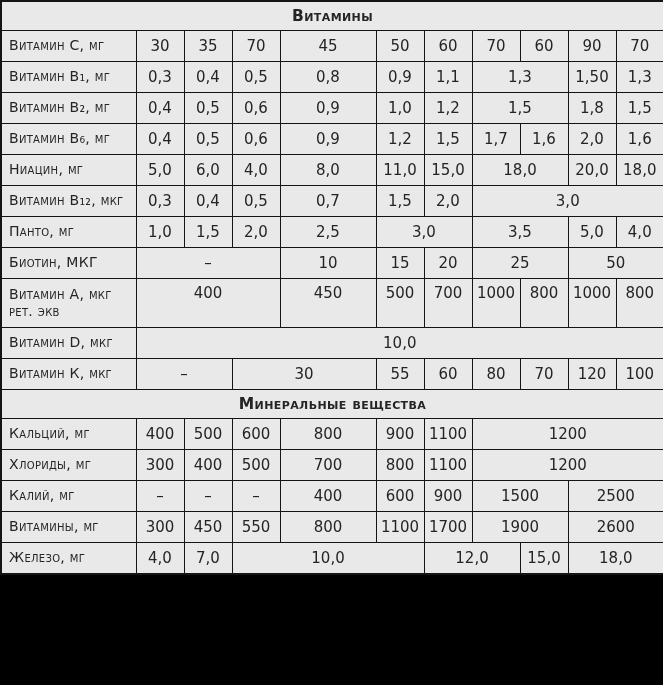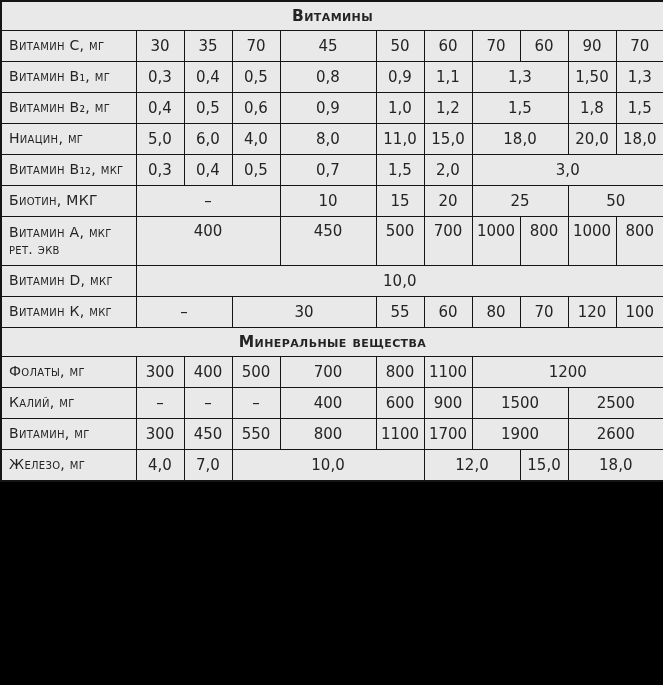--- a/index.html
+++ b/index.html
@@ -106,20 +106,33 @@
           <td class="label-cell">Витамин В₂, мг</td>
           <td class="value-cell">0,4</td>
           <td class="value-cell">0,5</td>
           <td class="value-cell">0,6</td>
           <td class="value-cell">0,9</td>
           <td class="value-cell">1,0</td>
           <td class="value-cell">1,2</td>
           <td class="value-cell" colspan="2">1,5</td>
           <td class="value-cell">1,8</td>
           <td class="value-cell">1,5</td>
+        </tr>
+        <tr>
+          <td class="label-cell">Витамин В₆, мг</td>
+          <td class="value-cell">0,4</td>
+          <td class="value-cell">0,5</td>
+          <td class="value-cell">0,6</td>
+          <td class="value-cell">0,9</td>
+          <td class="value-cell">1,2</td>
+          <td class="value-cell">1,5</td>
+          <td class="value-cell">1,7</td>
+          <td class="value-cell">1,6</td>
+          <td class="value-cell">2,0</td>
+          <td class="value-cell">1,6</td>
         </tr>
         <tr>
           <td class="label-cell">Ниацин, мг</td>
           <td class="value-cell">5,0</td>
           <td class="value-cell">6,0</td>
           <td class="value-cell">4,0</td>
           <td class="value-cell">8,0</td>
           <td class="value-cell">11,0</td>
           <td class="value-cell">15,0</td>
           <td class="value-cell" colspan="2">18,0</td>
@@ -130,20 +143,31 @@
           <td class="label-cell">Витамин В₁₂, мкг</td>
           <td class="value-cell">0,3</td>
           <td class="value-cell">0,4</td>
           <td class="value-cell">0,5</td>
           <td class="value-cell">0,7</td>
           <td class="value-cell">1,5</td>
           <td class="value-cell">2,0</td>
           <td class="value-cell" colspan="4">3,0</td>
         </tr>
         <tr>
+          <td class="label-cell">Панто, мг</td>
+          <td class="value-cell">1,0</td>
+          <td class="value-cell">1,5</td>
+          <td class="value-cell">2,0</td>
+          <td class="value-cell">2,5</td>
+          <td class="value-cell" colspan="2">3,0</td>
+          <td class="value-cell" colspan="2">3,5</td>
+          <td class="value-cell">5,0</td>
+          <td class="value-cell">4,0</td>
+        </tr>
+        <tr>
           <td class="label-cell">Биотин, МКГ</td>
           <td class="value-cell" colspan="3">–</td>
           <td class="value-cell">10</td>
           <td class="value-cell">15</td>
           <td class="value-cell">20</td>
           <td class="value-cell" colspan="2">25</td>
           <td class="value-cell" colspan="2">50</td>
         </tr>
         <tr class="tall">
           <td class="label-cell">Витамин А, мкг<br>рет. экв</td>
@@ -168,42 +192,52 @@
           <td class="value-cell">60</td>
           <td class="value-cell">80</td>
           <td class="value-cell">70</td>
           <td class="value-cell">120</td>
           <td class="value-cell">100</td>
         </tr>
         <tr>
           <td colspan="11" class="section-header">Минеральные вещества</td>
         </tr>
         <tr>
-          <td class="label-cell">Фолаты, мг</td>
+          <td class="label-cell">Кальций, мг</td>
+          <td class="value-cell">400</td>
+          <td class="value-cell">500</td>
+          <td class="value-cell">600</td>
+          <td class="value-cell">800</td>
+          <td class="value-cell">900</td>
+          <td class="value-cell">1100</td>
+          <td class="value-cell" colspan="4">1200</td>
+        </tr>
+        <tr>
+          <td class="label-cell">Хлориды, мг</td>
           <td class="value-cell">300</td>
           <td class="value-cell">400</td>
           <td class="value-cell">500</td>
           <td class="value-cell">700</td>
           <td class="value-cell">800</td>
           <td class="value-cell">1100</td>
           <td class="value-cell" colspan="4">1200</td>
         </tr>
         <tr>
           <td class="label-cell">Калий, мг</td>
           <td class="value-cell">–</td>
           <td class="value-cell">–</td>
           <td class="value-cell">–</td>
           <td class="value-cell">400</td>
           <td class="value-cell">600</td>
           <td class="value-cell">900</td>
           <td class="value-cell" colspan="2">1500</td>
           <td class="value-cell" colspan="2">2500</td>
         </tr>
         <tr>
-          <td class="label-cell">Витамин, мг</td>
+          <td class="label-cell">Витамины, мг</td>
           <td class="value-cell">300</td>
           <td class="value-cell">450</td>
           <td class="value-cell">550</td>
           <td class="value-cell">800</td>
           <td class="value-cell">1100</td>
           <td class="value-cell">1700</td>
           <td class="value-cell" colspan="2">1900</td>
           <td class="value-cell" colspan="2">2600</td>
         </tr>
         <tr>

